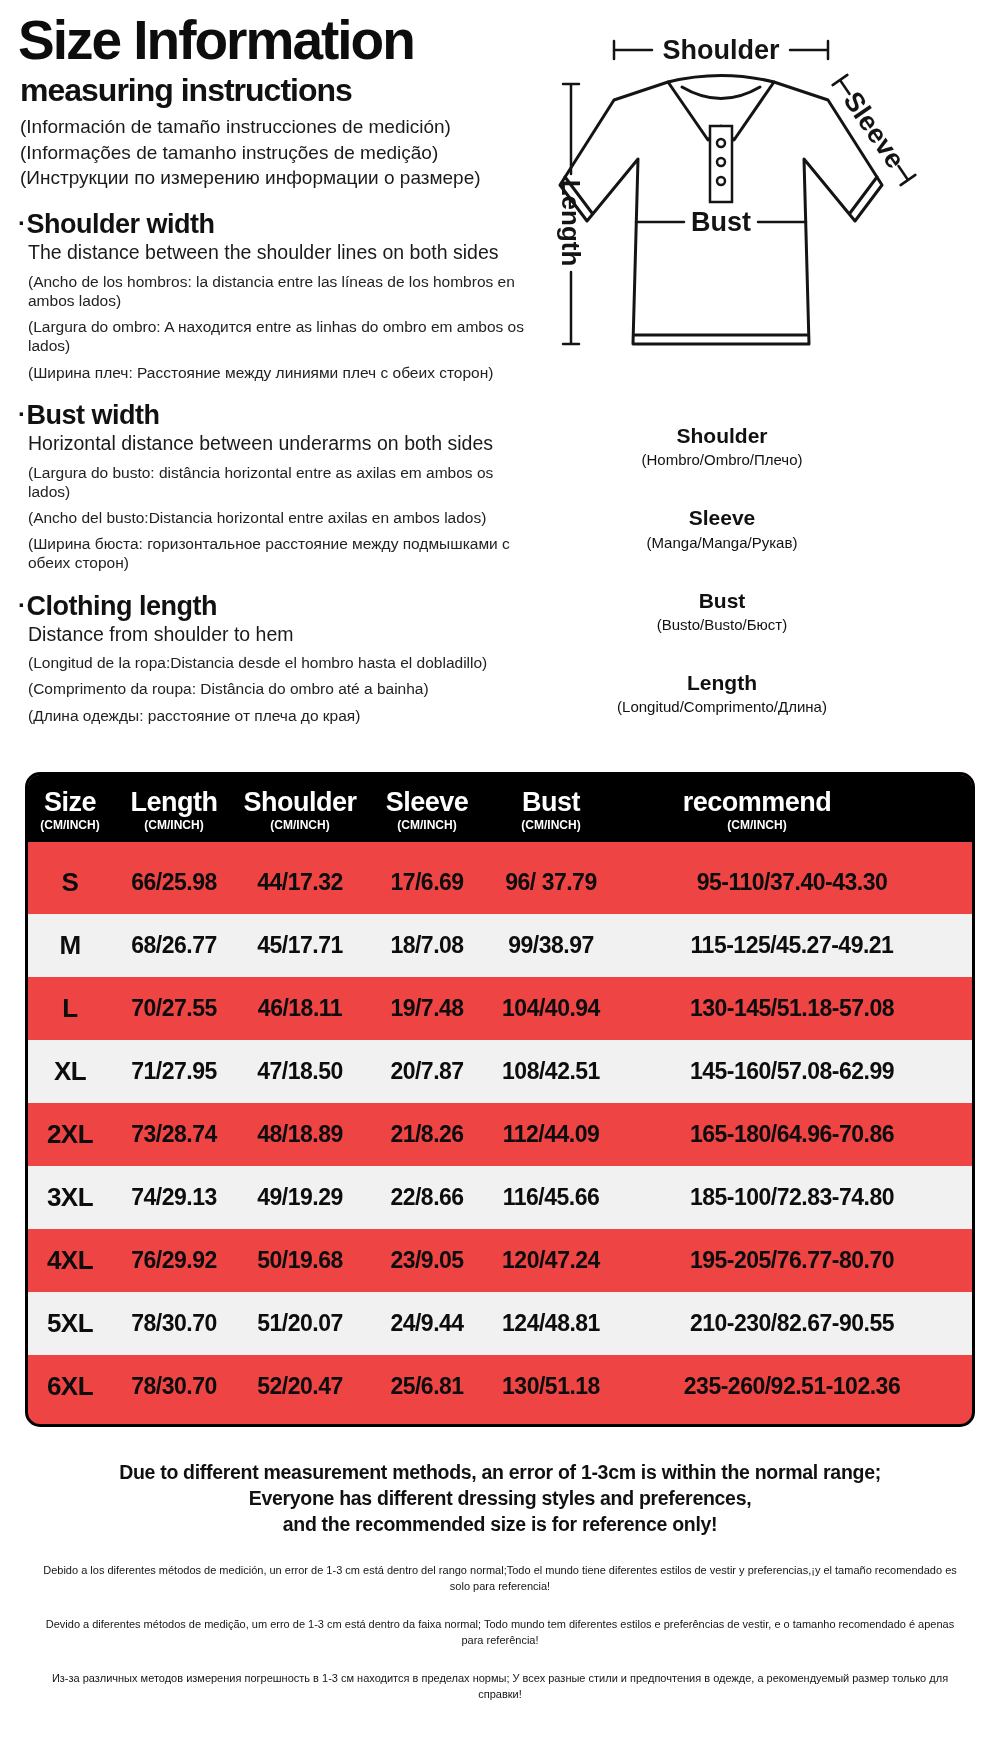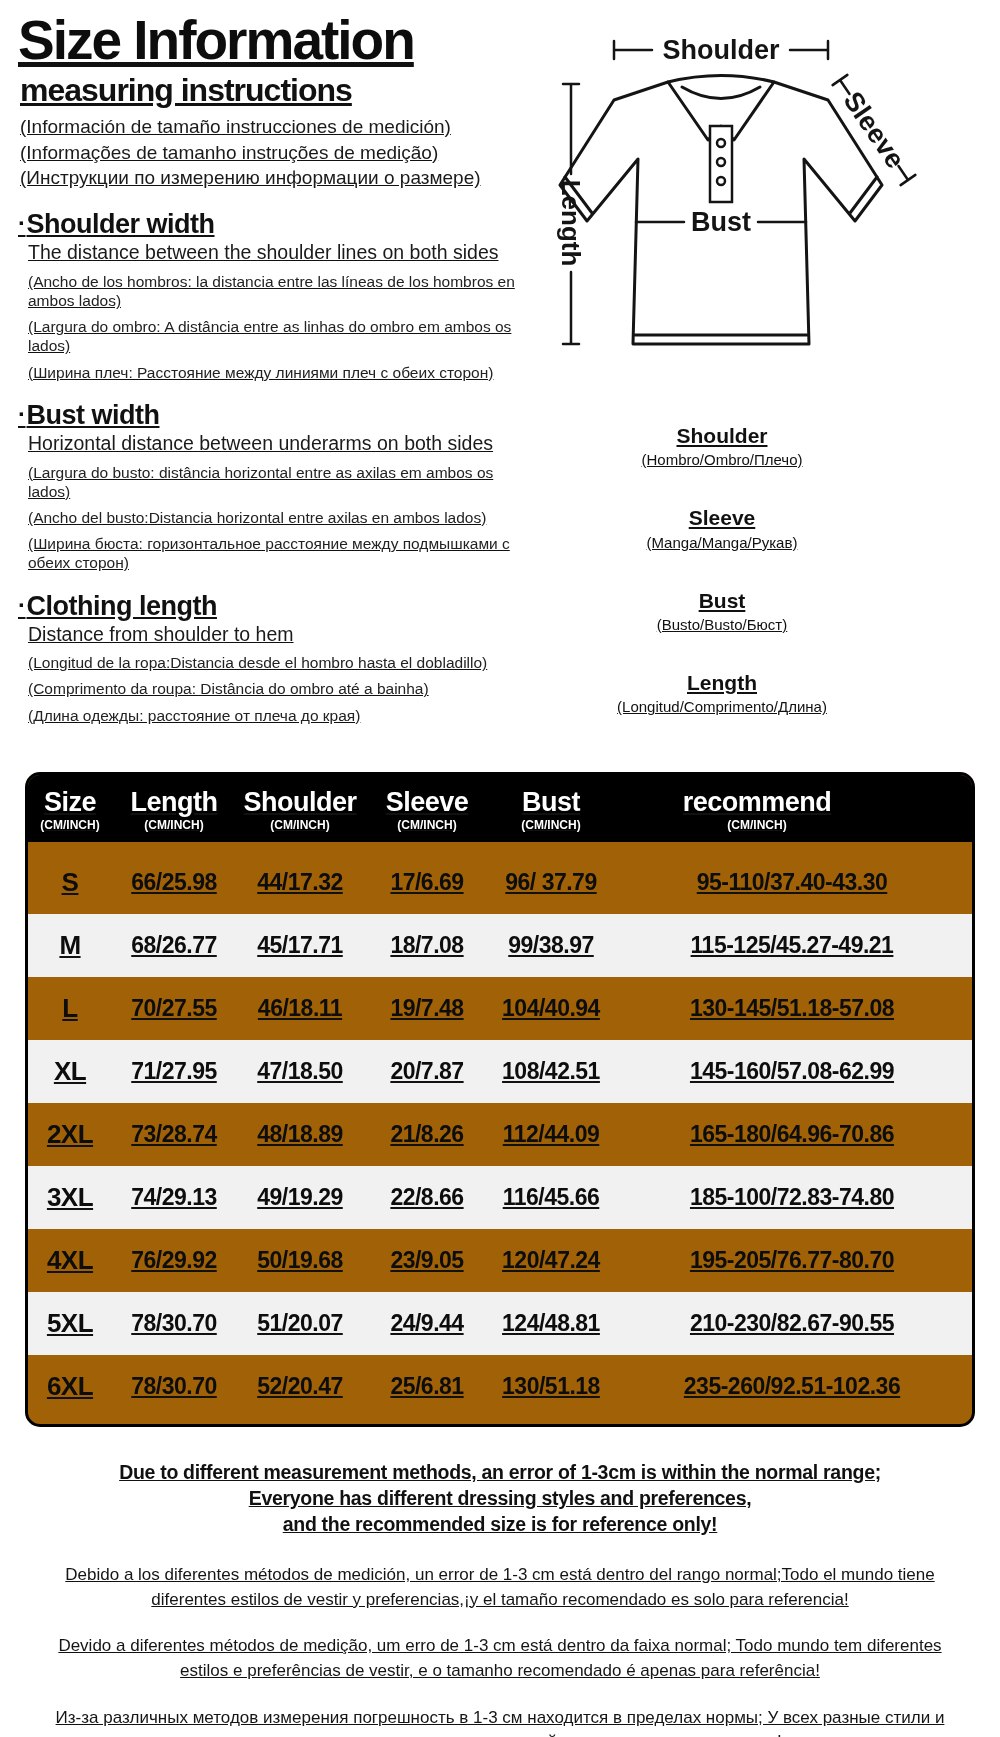--- a/index.html
+++ b/index.html
@@ -2,21 +2,21 @@
 <html><head>
 <meta charset="utf-8">
 <style>
   * { margin:0; padding:0; box-sizing:border-box; }
   html,body { background:#ffffff; }
   body {
     width:1000px; height:1737px;
     font-family:"Liberation Sans", sans-serif;
     color:#111; overflow:hidden; position:relative;
   }
-  .page { width:1000px; height:1737px;text-decoration:underline; }
+  .page { width:1000px; height:1737px; }
 
   
   .top { display:flex; height:770px; padding:10px 0 0 18px; }
   .left-col { width:530px; }
   .right-col { width:452px; display:flex; flex-direction:column; }
 
   .title { font-size:55px; font-weight:bold; letter-spacing:-2px; line-height:1.1; color:#0d0d0d; }
   .subtitle { font-size:32px; font-weight:bold; letter-spacing:-1px; line-height:1.1; margin:2px 0 6px 2px; }
   .hdr-trans { font-size:19px; line-height:1.36; margin-left:2px; color:#1a1a1a; }
 
@@ -30,21 +30,21 @@
   .shirt-svg { width:450px; height:372px; margin-top:12px; }
   .legend { text-align:center; margin-top:30px; padding-right:104px; }
   .legend-item { margin-bottom:38px; }
   .legend-name { font-size:21px; font-weight:bold; line-height:1.15; }
   .legend-trans { font-size:15px; line-height:1.15; margin-top:3px; }
 
   
   .size-table {
     width:950px; margin:2px auto 0 25px;
     border:3px solid #000; border-radius:15px; overflow:hidden;
-    background:#a16207;
+    background:#ef4444;
   }
   .thead {
     display:grid; grid-template-columns:84px 124px 128px 126px 122px 1fr;
     background:#000; color:#fff; padding:12px 0 10px; text-align:center;
   }
   .th-label { font-size:27px; font-weight:bold; letter-spacing:-0.5px; }
   .th-unit  { font-size:12px; font-weight:bold; }
   .th:last-child { padding-right:70px; }
 
   .tbody { padding:9px 0 6px; }
@@ -54,21 +54,21 @@
   }
   .trow:nth-child(even) { background:#f1f1f1; }
   .td { font-size:23px; font-weight:bold; letter-spacing:-0.5px; color:#0d0d0d; }
   .td-size { font-size:26px; }
   .td:last-child { }
 
   
   .disclaimer { margin-top:32px; text-align:center; }
   .en-block { font-size:19.5px; font-weight:bold; line-height:26px; letter-spacing:-0.3px; }
   .small {
-    font-size:17px; line-height:1.45; margin:22px auto 0; max-width:920px; color:#151515;
+    font-size:11px; line-height:1.45; margin:22px auto 0; max-width:920px; color:#151515;
   }
   .small.first { margin-top:26px; }
 </style>
 </head>
 <body>
 
 <div class="page">
 
   <div class="top">
 
@@ -76,21 +76,21 @@
       <div class="title">Size Information</div>
       <div class="subtitle">measuring instructions</div>
       <div class="hdr-trans">(Información de tamaño instrucciones de medición)</div>
       <div class="hdr-trans">(Informações de tamanho instruções de medição)</div>
       <div class="hdr-trans">(Инструкции по измерению информации о размере)</div>
 
       <section class="def">
         <h3><span class="bullet">·</span><span>Shoulder width</span></h3>
         <p class="desc">The distance between the shoulder lines on both sides</p>
         <p class="trans">(Ancho de los hombros: la distancia entre las líneas de los hombros en ambos lados)</p>
-        <p class="trans">(Largura do ombro: A distância entre as linhas do ombro em ambos os lados)</p>
+        <p class="trans">(Largura do ombro: A находится entre as linhas do ombro em ambos os lados)</p>
         <p class="trans">(Ширина плеч: Расстояние между линиями плеч с обеих сторон)</p>
       </section>
 
       <section class="def">
         <h3><span class="bullet">·</span><span>Bust width</span></h3>
         <p class="desc">Horizontal distance between underarms on both sides</p>
         <p class="trans">(Largura do busto: distância horizontal entre as axilas em ambos os lados)</p>
         <p class="trans">(Ancho del busto:Distancia horizontal entre axilas en ambos lados)</p>
         <p class="trans">(Ширина бюста: горизонтальное расстояние между подмышками с обеих сторон)</p>
       </section>

